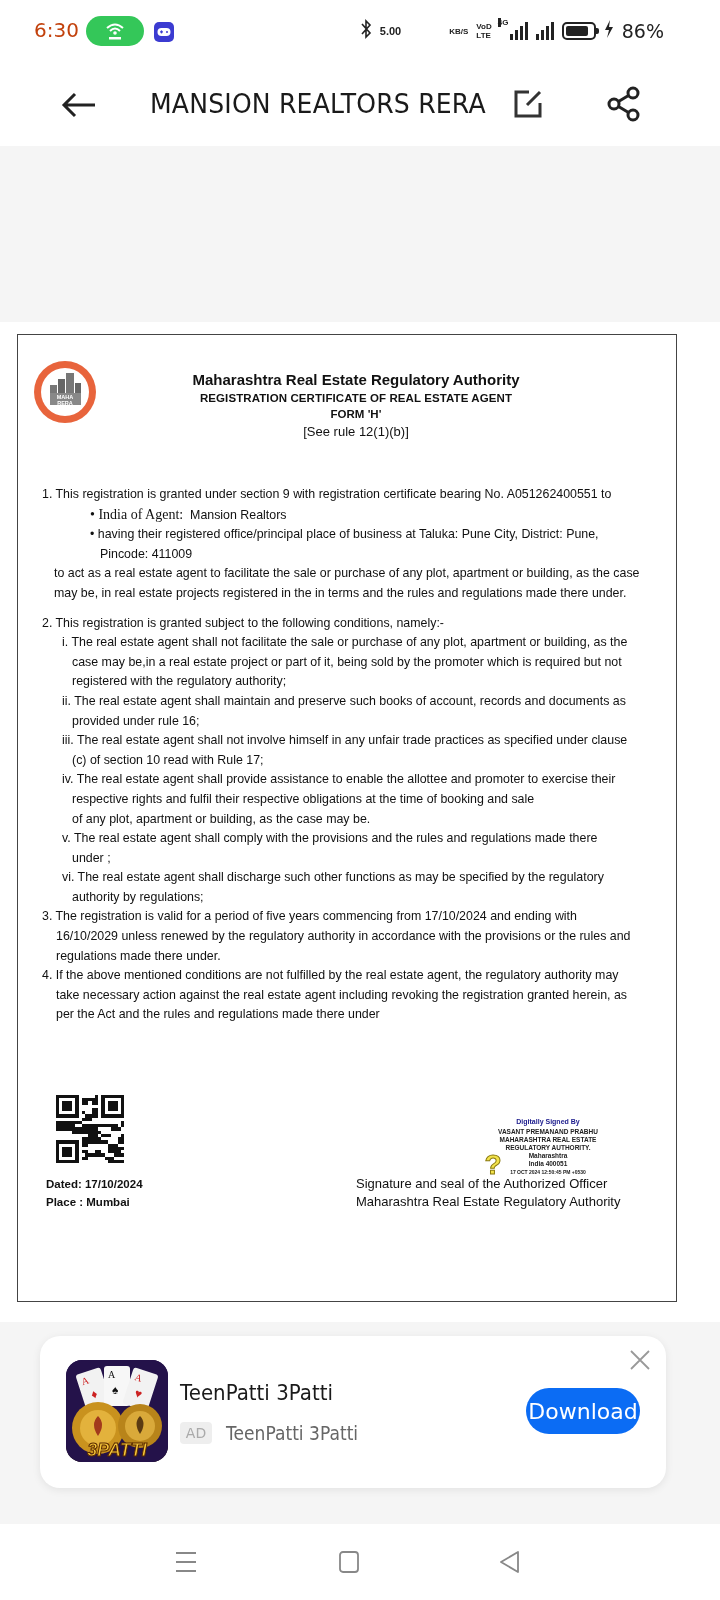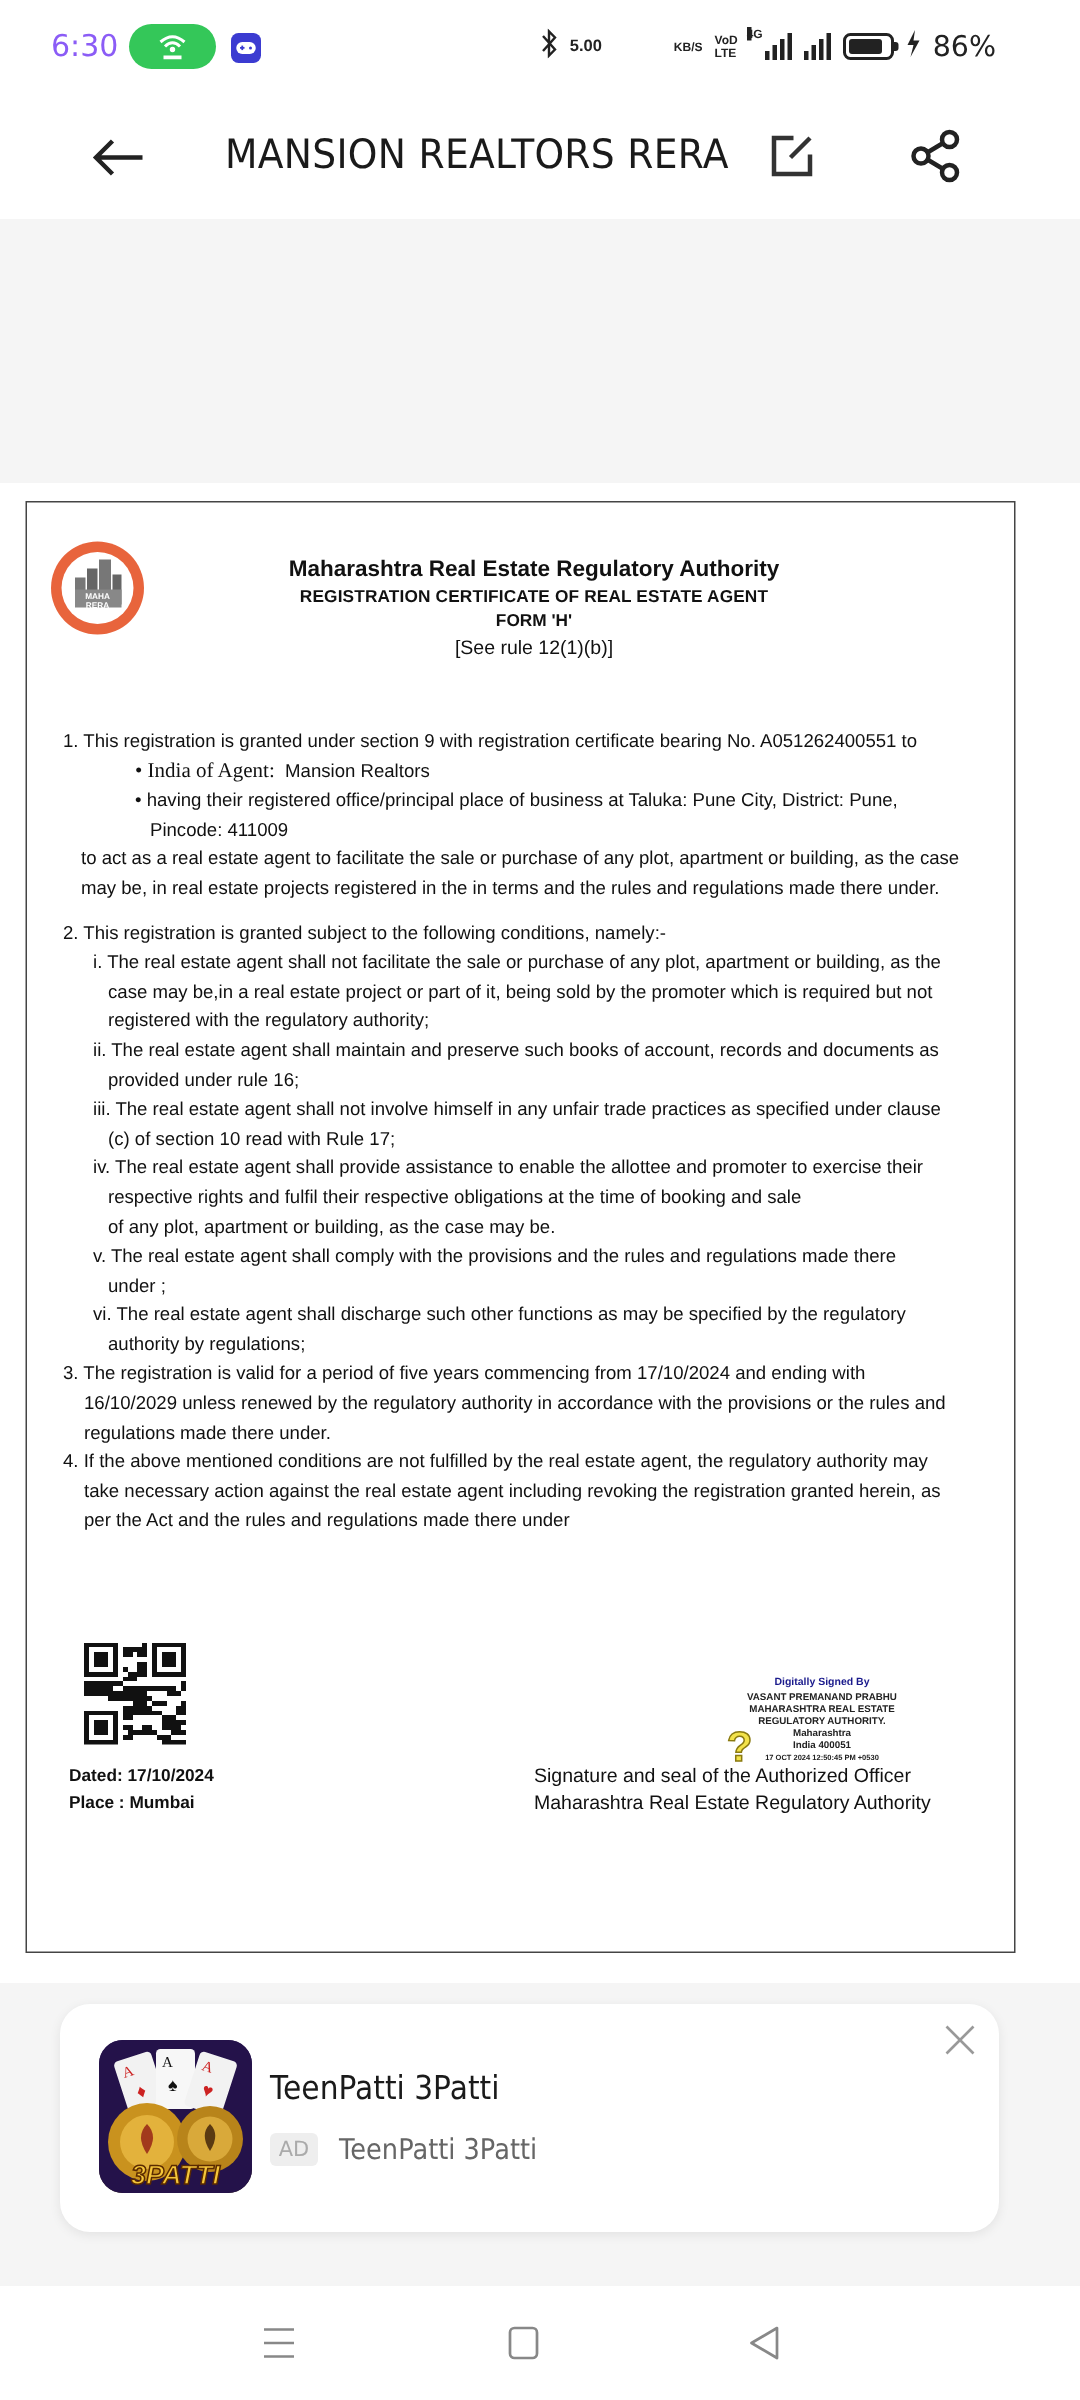--- a/index.html
+++ b/index.html
@@ -1,21 +1,21 @@
 <!DOCTYPE html>
 <html><head>
   <meta charset="utf-8">
   <style>
     * { box-sizing: border-box; margin: 0; padding: 0; }
     html, body { width: 720px; height: 1600px; background: #ffffff; overflow: hidden; }
     body { font-family: "Liberation Sans", sans-serif; color: #111; position: relative; }
 
     
     .status-bar { position: absolute; top: 0; left: 0; width: 720px; height: 64px; background: #fff; }
-    .sb-time { position: absolute; left: 34px; top: 18px; font-size: 20px; color: #8b5cf6; font-family: "DejaVu Sans", sans-serif; }
+    .sb-time { position: absolute; left: 34px; top: 18px; font-size: 20px; color: #c2410c; font-family: "DejaVu Sans", sans-serif; }
     .sb-hotspot { position: absolute; left: 86px; top: 16px; width: 58px; height: 30px; border-radius: 15px; background: #34c759; display:flex; align-items:center; justify-content:center; }
     .sb-game { position: absolute; left: 154px; top: 22px; width: 20px; height: 20px; border-radius: 5px; background: #3b3bd1; display:flex; align-items:center; justify-content:center; }
     .sb-right { position: absolute; right: 56px; top: 18px; height: 26px; display: flex; align-items: center; gap: 8px; color: #222; }
     .sb-bt { font-size: 18px; }
     .sb-speed { display:flex; flex-direction:row; align-items:center; line-height: 9px; font-size: 11px; font-weight: bold; }
     .sb-speed .s2 { font-size: 8px; padding-left: 48px; }
     .sb-volte { display:flex; flex-direction:column; line-height: 9px; font-size: 8px; font-weight: bold; }
     .sb-signal { display:flex; align-items:flex-end; gap:2px; height: 18px; position: relative; }
     .sb-signal span { width: 3px; background: #222; display:block; }
     .sb-4g { font-size: 8px; font-weight:bold; position: absolute; left: -2px; top: -4px; }
@@ -434,20 +434,21 @@
     </svg>
   </div>
   <div class="ad-title">TeenPatti 3Patti</div>
   <div class="ad-badge">AD</div>
   <div class="ad-sub">TeenPatti 3Patti</div>
   <div class="ad-close">
     <svg width="24" height="24" viewBox="0 0 24 24">
         <path d="M3 3 L21 21 M21 3 L3 21" stroke="#999" stroke-width="1.8"></path>
       </svg>
   </div>
+  <button class="ad-download">Download</button>
 </div>
 
 <div class="nav-bar">
   <div class="nav-btn" style="left:166px;">
     <svg width="24" height="24" viewBox="0 0 24 24">
         <path d="M2 3 H22 M2 12 H22 M2 21 H22" stroke="#888" stroke-width="1.8"></path>
       </svg>
   </div>
   <div class="nav-btn" style="left:329px;">
     <svg width="22" height="24" viewBox="0 0 22 24">

